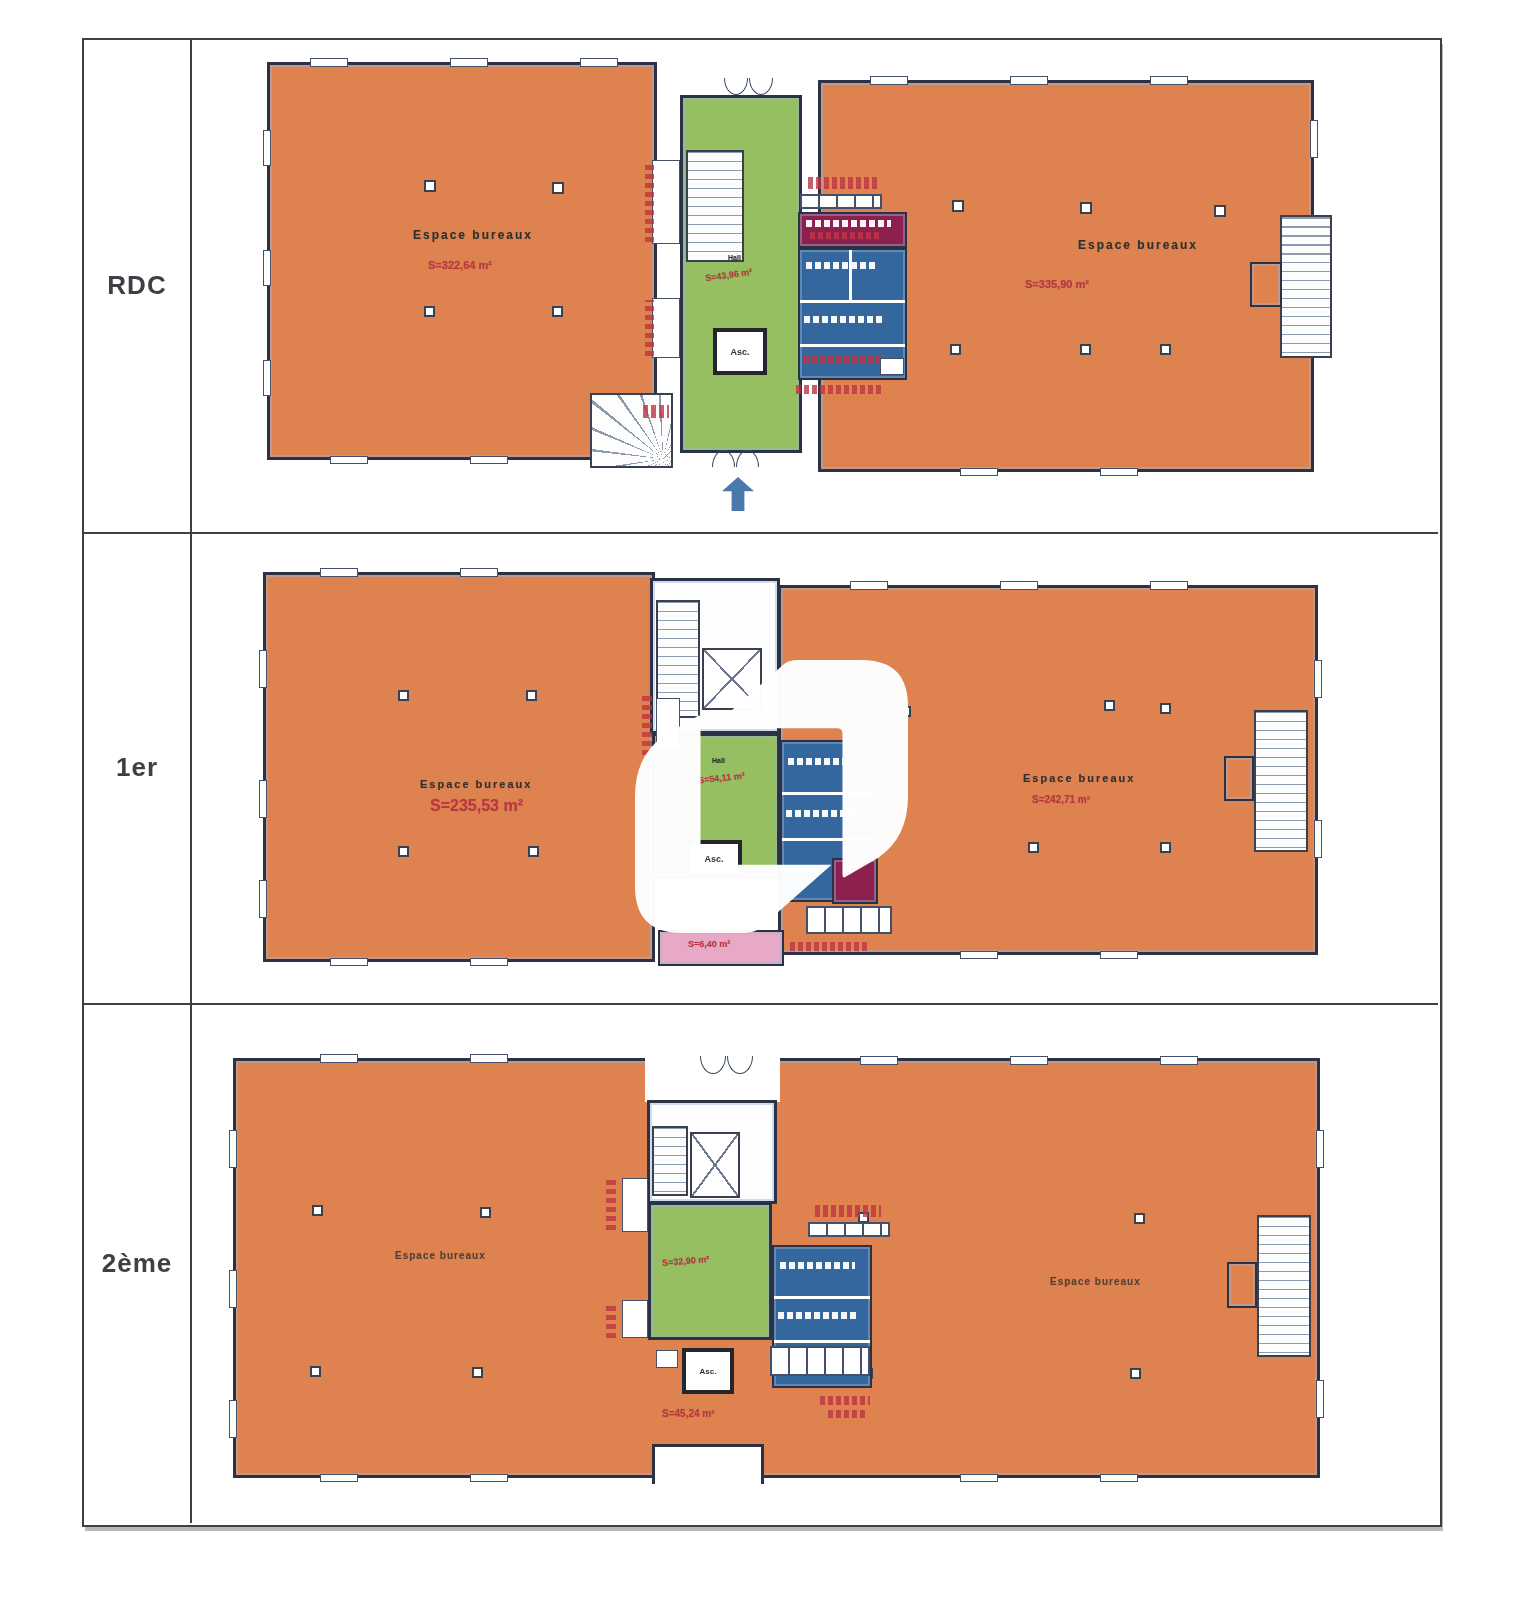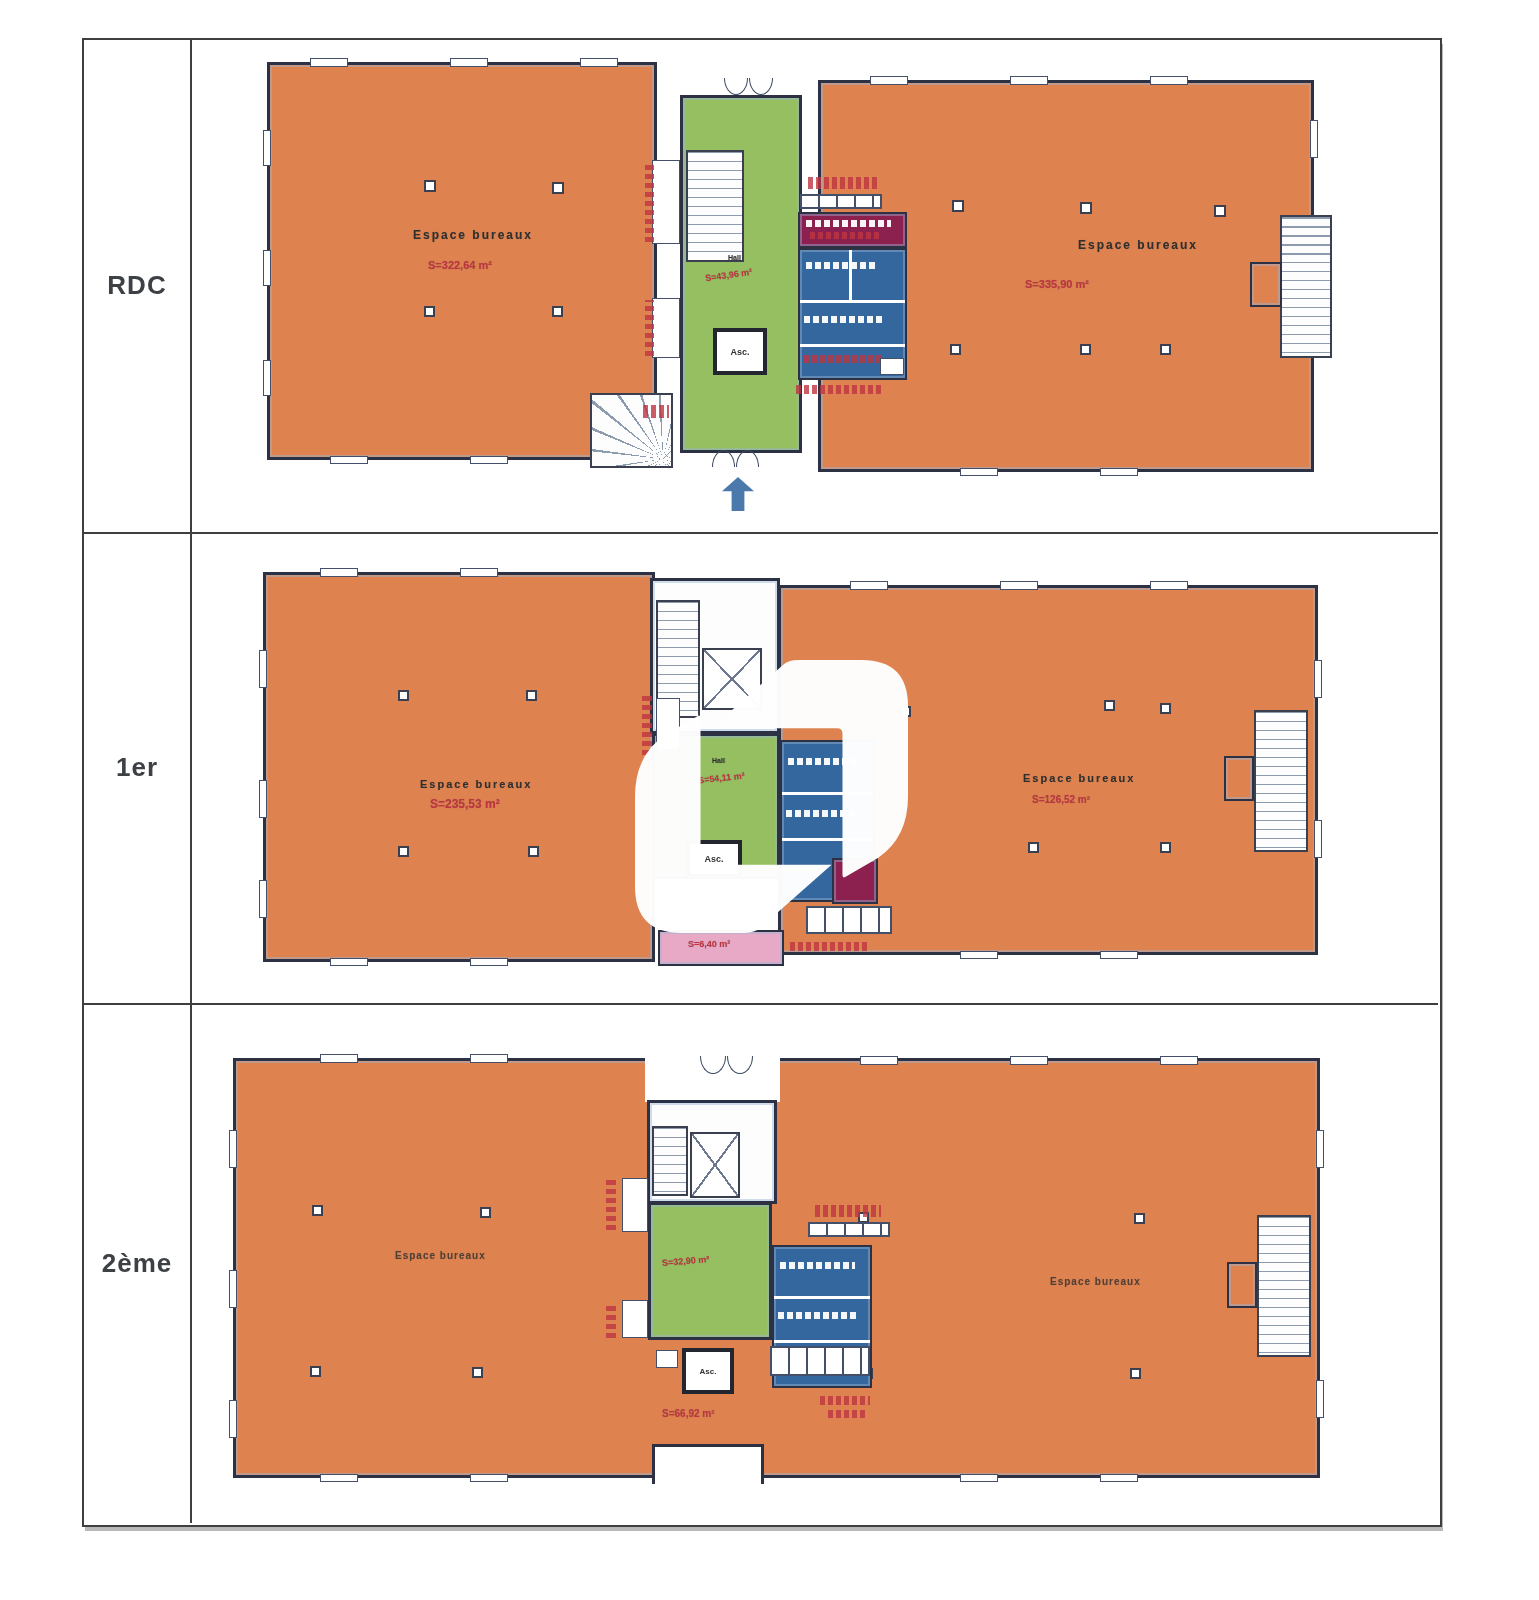--- a/index.html
+++ b/index.html
@@ -166,23 +166,23 @@
       <div class="sh part" style="left: 782px; top: 792px; width: 91px; height: 3px;"></div>
       <div class="sh part" style="left: 782px; top: 838px; width: 91px; height: 3px;"></div>
       <div class="sh whitemarks" style="left: 788px; top: 758px; width: 70px; height: 7px;"></div>
       <div class="sh whitemarks" style="left: 786px; top: 810px; width: 72px; height: 7px;"></div>
       <div class="sh room" style="left: 832px; top: 858px; width: 46px; height: 46px; background: rgb(142, 32, 80); border-width: 2px;"></div>
       <div class="sh boxrow" style="left: 806px; top: 906px; width: 86px; height: 28px;"></div>
       <div class="sh redmarks" style="left: 790px; top: 942px; width: 80px; height: 9px;"></div>
       <div class="sh room" style="left: 658px; top: 930px; width: 126px; height: 36px; background: rgb(232, 169, 197); border-width: 2px;"></div>
       <div class="sh text" style="left: 688px; top: 939px; color: rgb(194, 51, 64); font-size: 9px;">S=6,40 m²</div>
       <div class="sh text" style="left: 420px; top: 778px; color: rgb(47, 47, 47); font-size: 11px; letter-spacing: 2px;">Espace bureaux</div>
-      <div class="sh text" style="left: 430px; top: 797px; color: rgb(194, 51, 64); font-size: 12px;">S=235,53 m²</div>
+      <div class="sh text" style="left: 430px; top: 797px; color: rgb(194, 51, 64); font-size: 16px;">S=235,53 m²</div>
       <div class="sh text" style="left: 1023px; top: 772px; color: rgb(47, 47, 47); font-size: 11px; letter-spacing: 2px;">Espace bureaux</div>
-      <div class="sh text" style="left: 1032px; top: 794px; color: rgb(194, 51, 64); font-size: 10px;">S=126,52 m²</div>
+      <div class="sh text" style="left: 1032px; top: 794px; color: rgb(194, 51, 64); font-size: 10px;">S=242,71 m²</div>
       <div class="sh hstairs" style="left: 1254px; top: 710px; width: 54px; height: 142px;"></div>
       <div class="sh room" style="left: 1224px; top: 756px; width: 30px; height: 45px; background: rgb(224, 131, 78); border-width: 2px;"></div>
     </div>
     <div class="floor">
       <div class="sh room" style="left: 233px; top: 1058px; width: 1087px; height: 420px; background: rgb(224, 131, 78);"></div>
       <div class="sh part" style="left: 645px; top: 1050px; width: 135px; height: 52px;"></div>
       <div class="sh wtick" style="left: 320px; top: 1054px; width: 38px; height: 9px;"></div>
       <div class="sh wtick" style="left: 470px; top: 1054px; width: 38px; height: 9px;"></div>
       <div class="sh wtick" style="left: 860px; top: 1056px; width: 38px; height: 9px;"></div>
       <div class="sh wtick" style="left: 1010px; top: 1056px; width: 38px; height: 9px;"></div>
@@ -220,21 +220,21 @@
       <div class="sh room" style="left: 772px; top: 1245px; width: 100px; height: 143px; background: rgb(51, 103, 159); border-width: 2px;"></div>
       <div class="sh part" style="left: 774px; top: 1296px; width: 96px; height: 3px;"></div>
       <div class="sh part" style="left: 774px; top: 1340px; width: 96px; height: 3px;"></div>
       <div class="sh whitemarks" style="left: 780px; top: 1262px; width: 75px; height: 7px;"></div>
       <div class="sh whitemarks" style="left: 778px; top: 1312px; width: 78px; height: 7px;"></div>
       <div class="sh redmarks" style="left: 815px; top: 1205px; width: 66px; height: 12px;"></div>
       <div class="sh boxrow" style="left: 808px; top: 1222px; width: 82px; height: 15px;"></div>
       <div class="sh boxrow" style="left: 770px; top: 1346px; width: 100px; height: 30px;"></div>
       <div class="sh redmarks" style="left: 820px; top: 1396px; width: 50px; height: 9px;"></div>
       <div class="sh redmarks" style="left: 828px; top: 1410px; width: 40px; height: 8px;"></div>
-      <div class="sh text" style="left: 662px; top: 1408px; color: rgb(194, 51, 64); font-size: 10px;">S=66,92 m²</div>
+      <div class="sh text" style="left: 662px; top: 1408px; color: rgb(194, 51, 64); font-size: 10px;">S=45,24 m²</div>
       <div class="sh text" style="left: 395px; top: 1250px; color: rgb(47, 47, 47); font-size: 10px; opacity: 0.8; letter-spacing: 1px;">Espace bureaux</div>
       <div class="sh text" style="left: 1050px; top: 1276px; color: rgb(47, 47, 47); font-size: 10px; opacity: 0.8; letter-spacing: 1px;">Espace bureaux</div>
       <div class="sh hstairs" style="left: 1257px; top: 1215px; width: 54px; height: 142px;"></div>
       <div class="sh room" style="left: 1227px; top: 1262px; width: 30px; height: 46px; background: rgb(224, 131, 78); border-width: 2px;"></div>
       <div class="sh part" style="left: 652px; top: 1444px; width: 112px; height: 40px; border-left: 3px solid rgb(44, 49, 68); border-right: 3px solid rgb(44, 49, 68); border-top: 3px solid rgb(44, 49, 68);"></div>
     </div>
   </div>
 
 <div class="table-outer"></div>
 <div class="vline"></div>

